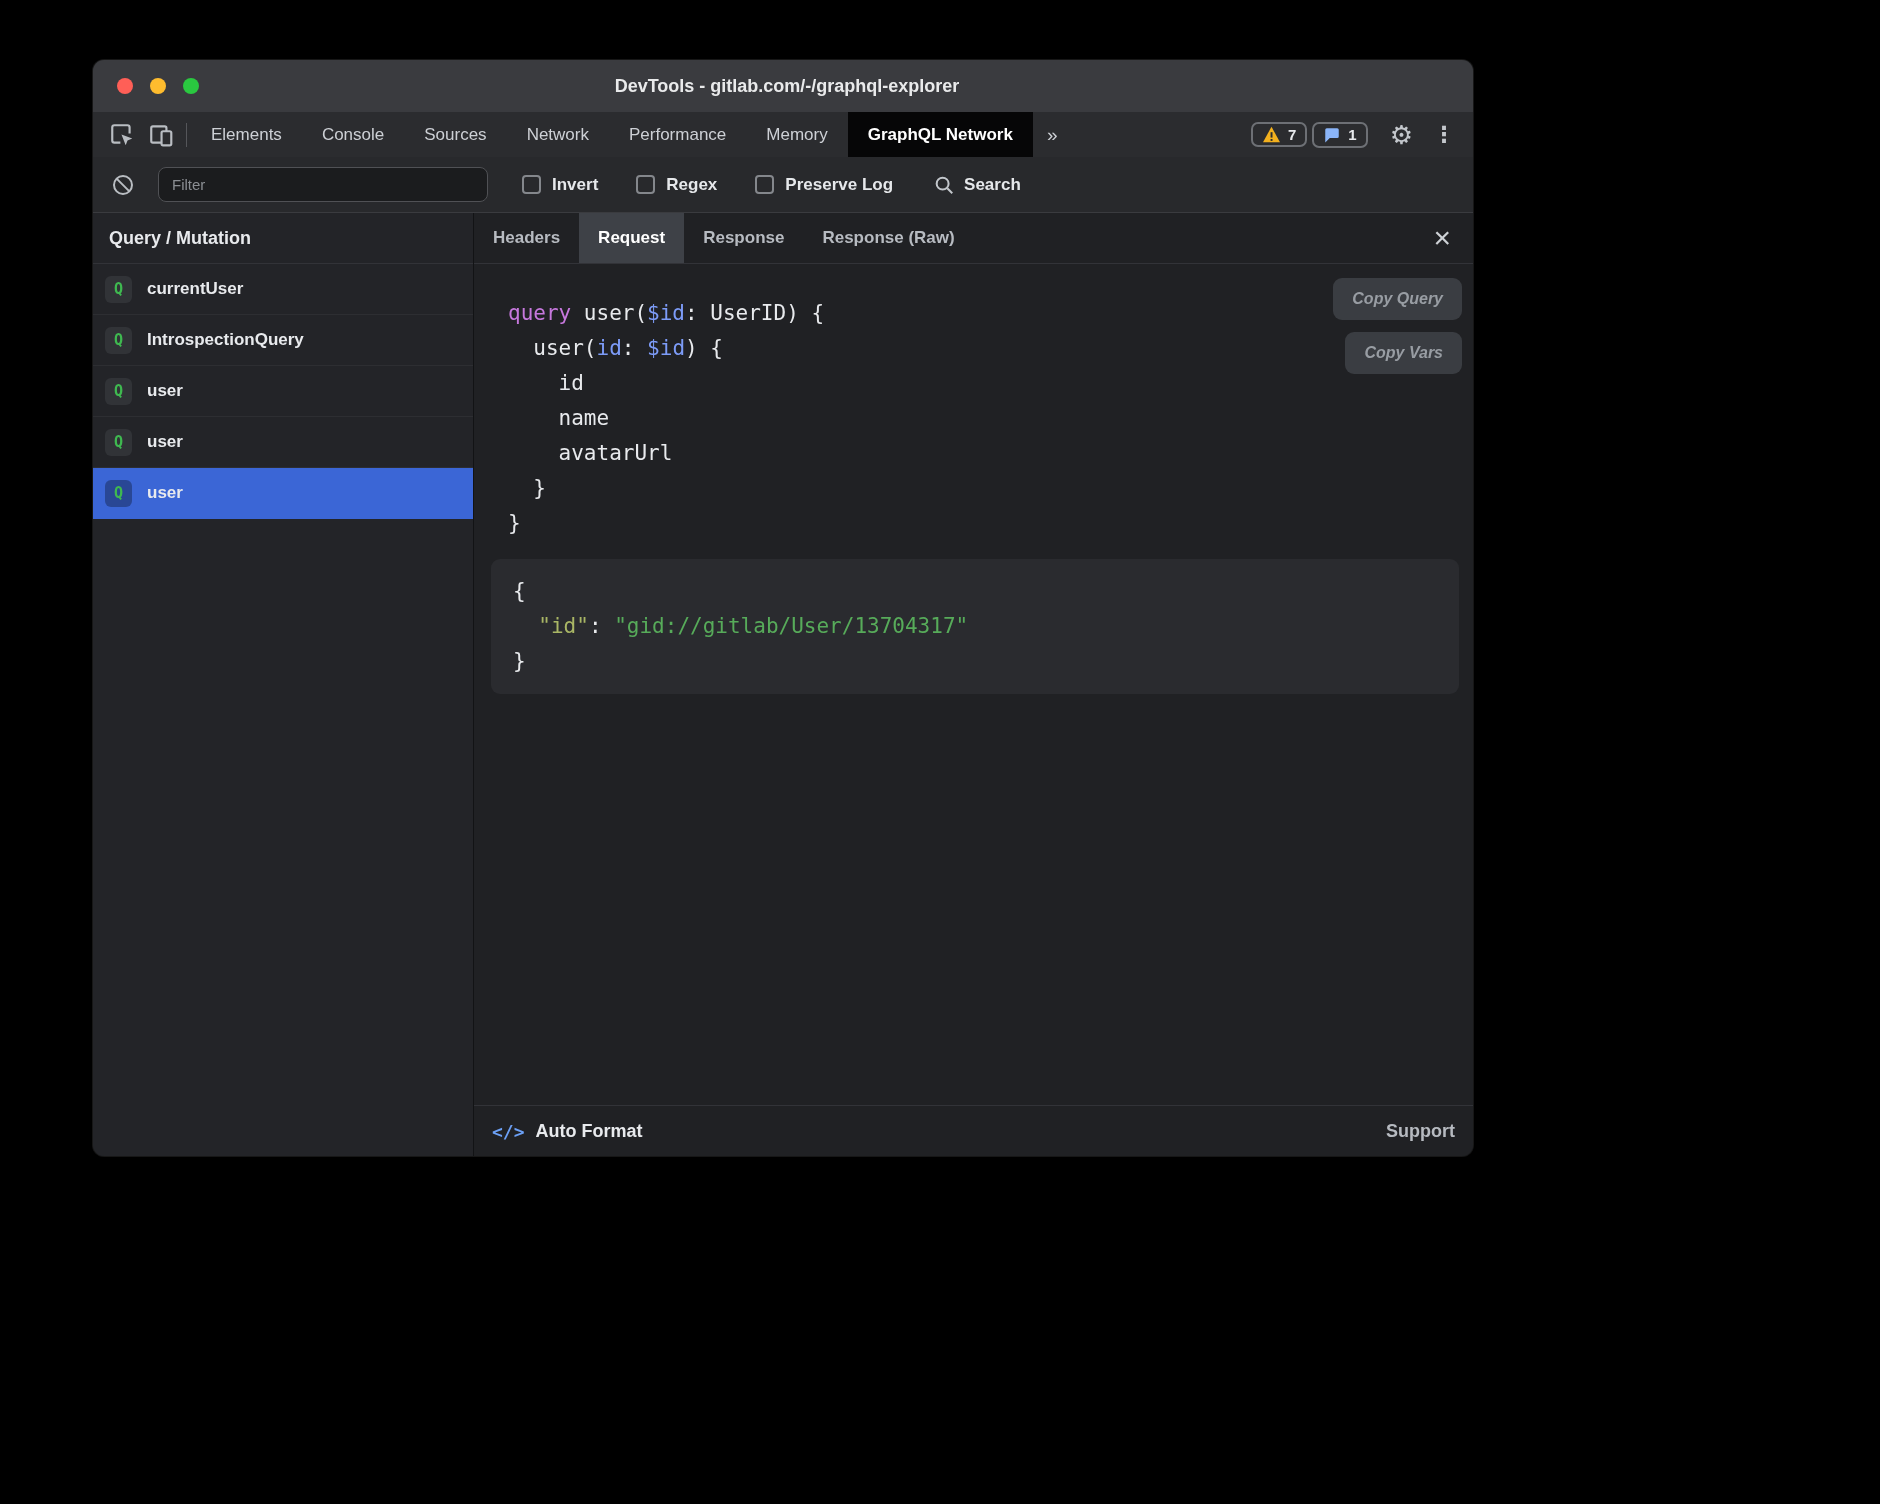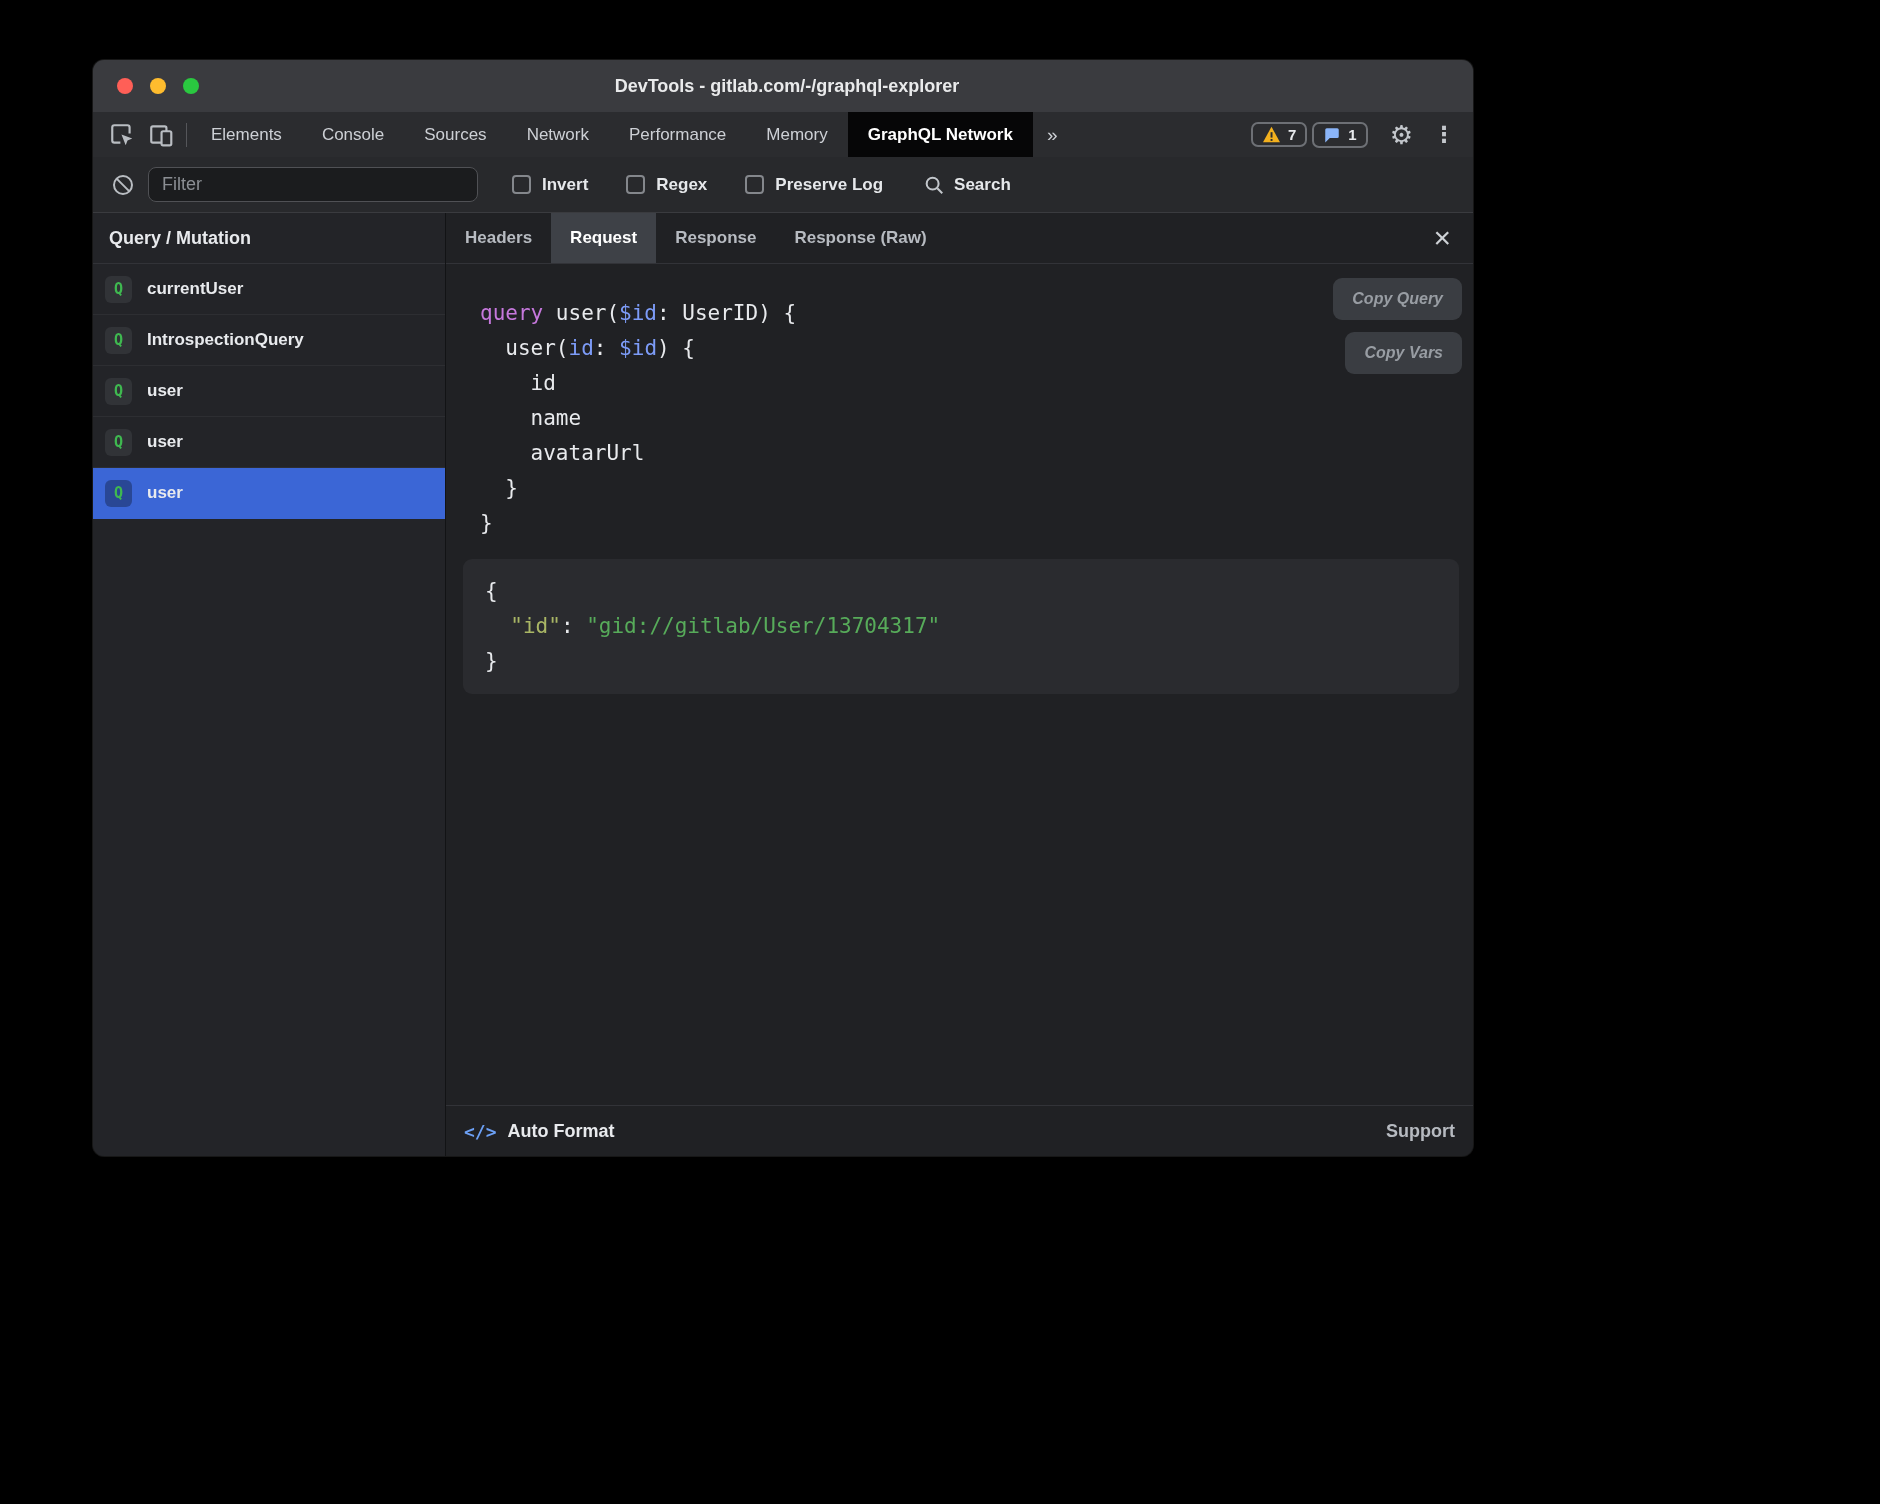--- a/index.html
+++ b/index.html
@@ -31,32 +31,32 @@
   .badge-group{ display:flex; align-items:center; gap:5px; align-self:center; margin-right:12px; }
   .count-badge{ display:flex; align-items:center; gap:7px; border:2px solid #6d7075; border-radius:7px; padding:2px 9px; color:#e8eaed; font-weight:700; font-size:15px; }
   .icon-btn{ display:flex; align-items:center; padding:0 10px; color:#c3c7cc; }
   .gear-glyph{ font-family:"DejaVu Sans", sans-serif; font-size:26px; line-height:1; }
   .dots-glyph{ font-family:"DejaVu Sans", sans-serif; font-size:22px; font-weight:700; line-height:1; }
   .tabbar-right-pad{ width:8px; }
 
   
   .filterbar{ height:56px; background:#28292c; border-bottom:1px solid #3a3b3f; flex:none; display:flex; align-items:center; }
   .block-icon{ margin-left:18px; display:flex; }
-  .filter-input{ margin-left:13px; width:330px; height:35px; background:#1b1c1e; border:1px solid #505155; border-radius:8px;
-    color:#f97316; font-size:18px; padding:0 13px; font-family:"Liberation Sans", sans-serif; outline:none; }
+  .filter-input{ margin-left:23px; width:330px; height:35px; background:#1b1c1e; border:1px solid #505155; border-radius:8px;
+    color:#f97316; font-size:15px; padding:0 13px; font-family:"Liberation Sans", sans-serif; outline:none; }
   .filter-input::placeholder{ color:#8b8e93; }
   .checkbox-row{ display:flex; align-items:center; margin-left:34px; gap:38px; }
   .checkbox{ display:flex; align-items:center; gap:11px; color:#e6e8eb; font-weight:600; font-size:17px; cursor:default; }
   .checkbox .box{ width:19px; height:19px; border:2px solid #84878c; border-radius:4px; background:transparent; flex:none; }
   .search{ display:flex; align-items:center; gap:9px; margin-left:40px; color:#e6e8eb; font-weight:600; font-size:17px; }
 
   
   .main{ flex:1; display:flex; min-height:0; }
 
-  .sidebar{ width:353px; flex:none; background:#232428; border-right:1px solid #121315; display:flex; flex-direction:column; }
+  .sidebar{ width:381px; flex:none; background:#232428; border-right:1px solid #121315; display:flex; flex-direction:column; }
   .sidebar-header{ height:51px; flex:none; display:flex; align-items:center; padding-left:16px; color:#e8eaed; font-weight:700; font-size:18px; border-bottom:1px solid #323338; }
   .sidebar-list{ overflow:hidden; }
   .side-item{ height:51px; display:flex; align-items:center; gap:15px; padding-left:12px; border-bottom:1px solid #2d2e32; color:#e8eaed; font-weight:700; font-size:17px; cursor:default; }
   .qbadge{ width:27px; height:27px; border-radius:6px; background:#313337; color:#3fb950; font-weight:700; font-size:15px;
     display:flex; align-items:center; justify-content:center; font-family:"DejaVu Sans Mono", monospace; flex:none; }
   .side-item.selected{ background:#3b66d6; border-bottom-color:#3b66d6; }
   .side-item.selected .qbadge{ background:rgba(0,0,0,0.30); }
 
   .detail{ flex:1; display:flex; flex-direction:column; min-width:0; background:#202124; }
   .detail-tabs{ height:51px; flex:none; display:flex; align-items:stretch; border-bottom:1px solid #323338; color:#b7bbc1; font-size:17px; font-weight:600; }

